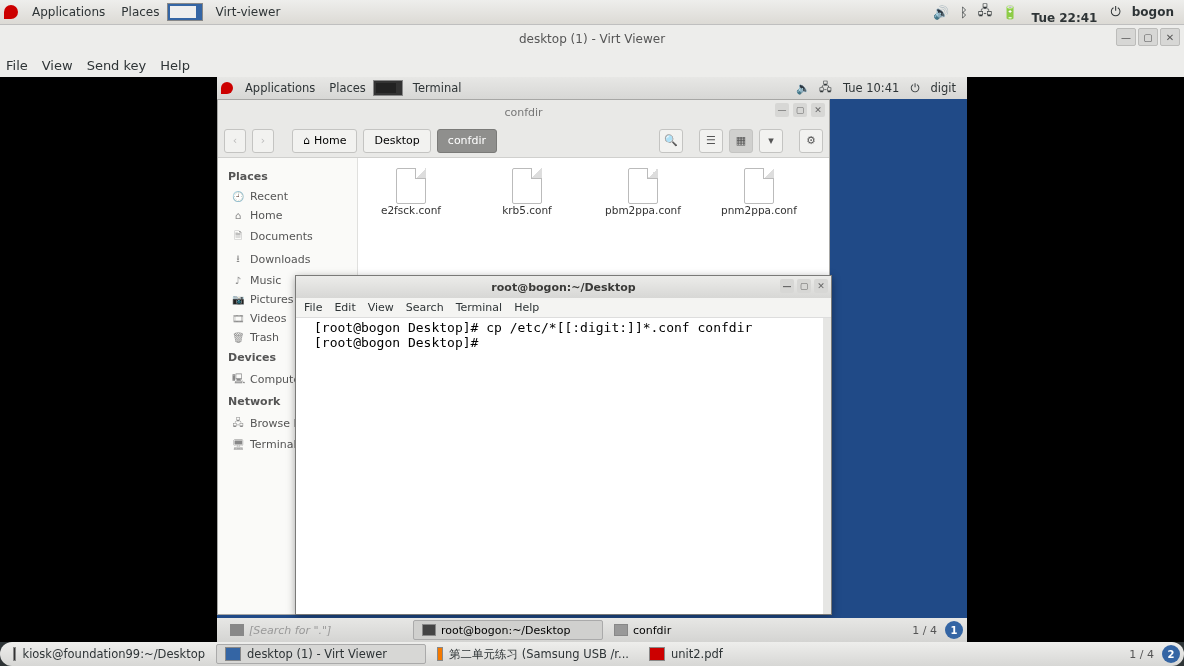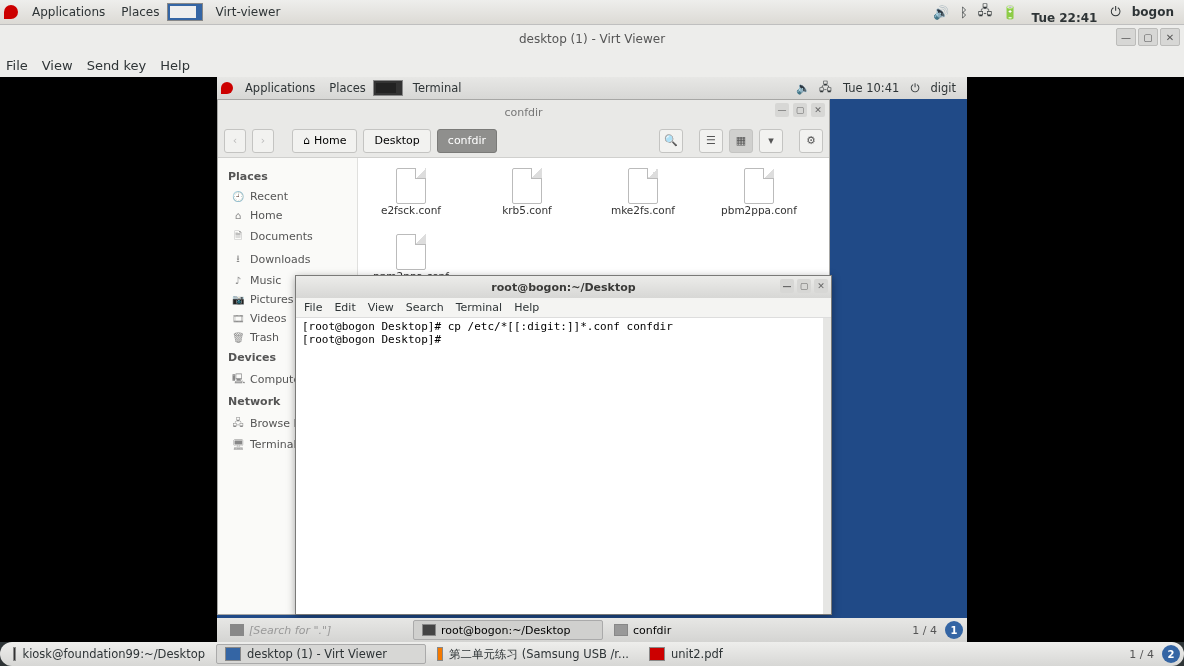--- a/index.html
+++ b/index.html
@@ -58,21 +58,21 @@
 .file{width:86px;display:flex;flex-direction:column;align-items:center;}
 .file-icon{width:30px;height:36px;background:#fff;border:1px solid #bbb;border-radius:2px;position:relative;}
 .file-icon::after{content:"";position:absolute;right:-1px;top:-1px;width:10px;height:10px;background:linear-gradient(135deg,#fff 50%,#ddd 50%);border-left:1px solid #bbb;border-bottom:1px solid #bbb;}
 .file-label{font-size:10.5px;color:#333;text-align:center;word-break:break-all;}
 
 
 .term { position:absolute; left:78px; top:198px; width:537px; height:340px; background:#fff; border:1px solid #7a7a78; box-shadow:0 2px 8px rgba(0,0,0,.35); display:flex;flex-direction:column;}
 .term-title{height:22px;background:linear-gradient(#ececea,#d7d7d5);display:flex;align-items:center;justify-content:center;font-size:11px;color:#3a3a38;font-weight:bold;position:relative;}
 .term-title .wbtns{position:absolute;right:3px;top:3px;display:flex;gap:3px;}
 .term-menu{height:20px;display:flex;align-items:center;gap:12px;padding:0 8px;font-size:11px;color:#2e3436;background:#f4f4f2;border-bottom:1px solid #ddd;}
-.term-body{flex:1;padding:2px 6px;font-family:"DejaVu Sans Mono",monospace;font-size:11px;color:#000;background:#fff;white-space:pre;overflow:hidden;border-right:8px solid #e6e6e4;}
+.term-body{flex:1;padding:2px 18px;font-family:"DejaVu Sans Mono",monospace;font-size:13px;color:#000;background:#fff;white-space:pre;overflow:hidden;border-right:8px solid #e6e6e4;}
 
 
 .guest-bottombar{position:absolute;left:0;right:0;bottom:0;height:24px;background:linear-gradient(#e7e7e5,#d4d4d2);display:flex;align-items:center;padding:0 4px;font-size:11px;gap:2px;}
 .gb-item{height:20px;padding:0 8px;display:flex;align-items:center;gap:5px;border:1px solid transparent;border-radius:2px;flex:0 0 auto;}
 .gb-item.active{border-color:#aaa;background:#d0d0ce;}
 .gb-item .mini{width:14px;height:12px;background:#444;border:1px solid #888;}
 .gb-search{flex:0 0 190px;color:#999;font-style:italic;}
 .gb-spacer{flex:1;}
 .gb-ws{font-size:11px;color:#555;padding:0 6px;}
 .gb-ws-ind{width:18px;height:18px;border-radius:50%;background:#3465a4;color:#fff;display:flex;align-items:center;justify-content:center;font-size:10px;font-weight:bold;}
@@ -224,24 +224,20 @@
             <div class="file">
                 <div class="file-icon"></div>
                 <div class="file-label">e2fsck.conf</div>
               </div>
             <div class="file">
                 <div class="file-icon"></div>
                 <div class="file-label">krb5.conf</div>
               </div>
             <div class="file">
                 <div class="file-icon"></div>
-                <div class="file-label">mke2fs.conf</div>
-              </div>
-            <div class="file">
-                <div class="file-icon"></div>
                 <div class="file-label">pbm2ppa.conf</div>
               </div>
             <div class="file">
                 <div class="file-icon"></div>
                 <div class="file-label">pnm2ppa.conf</div>
               </div>
           </div>
         </div>
       </div>
 

